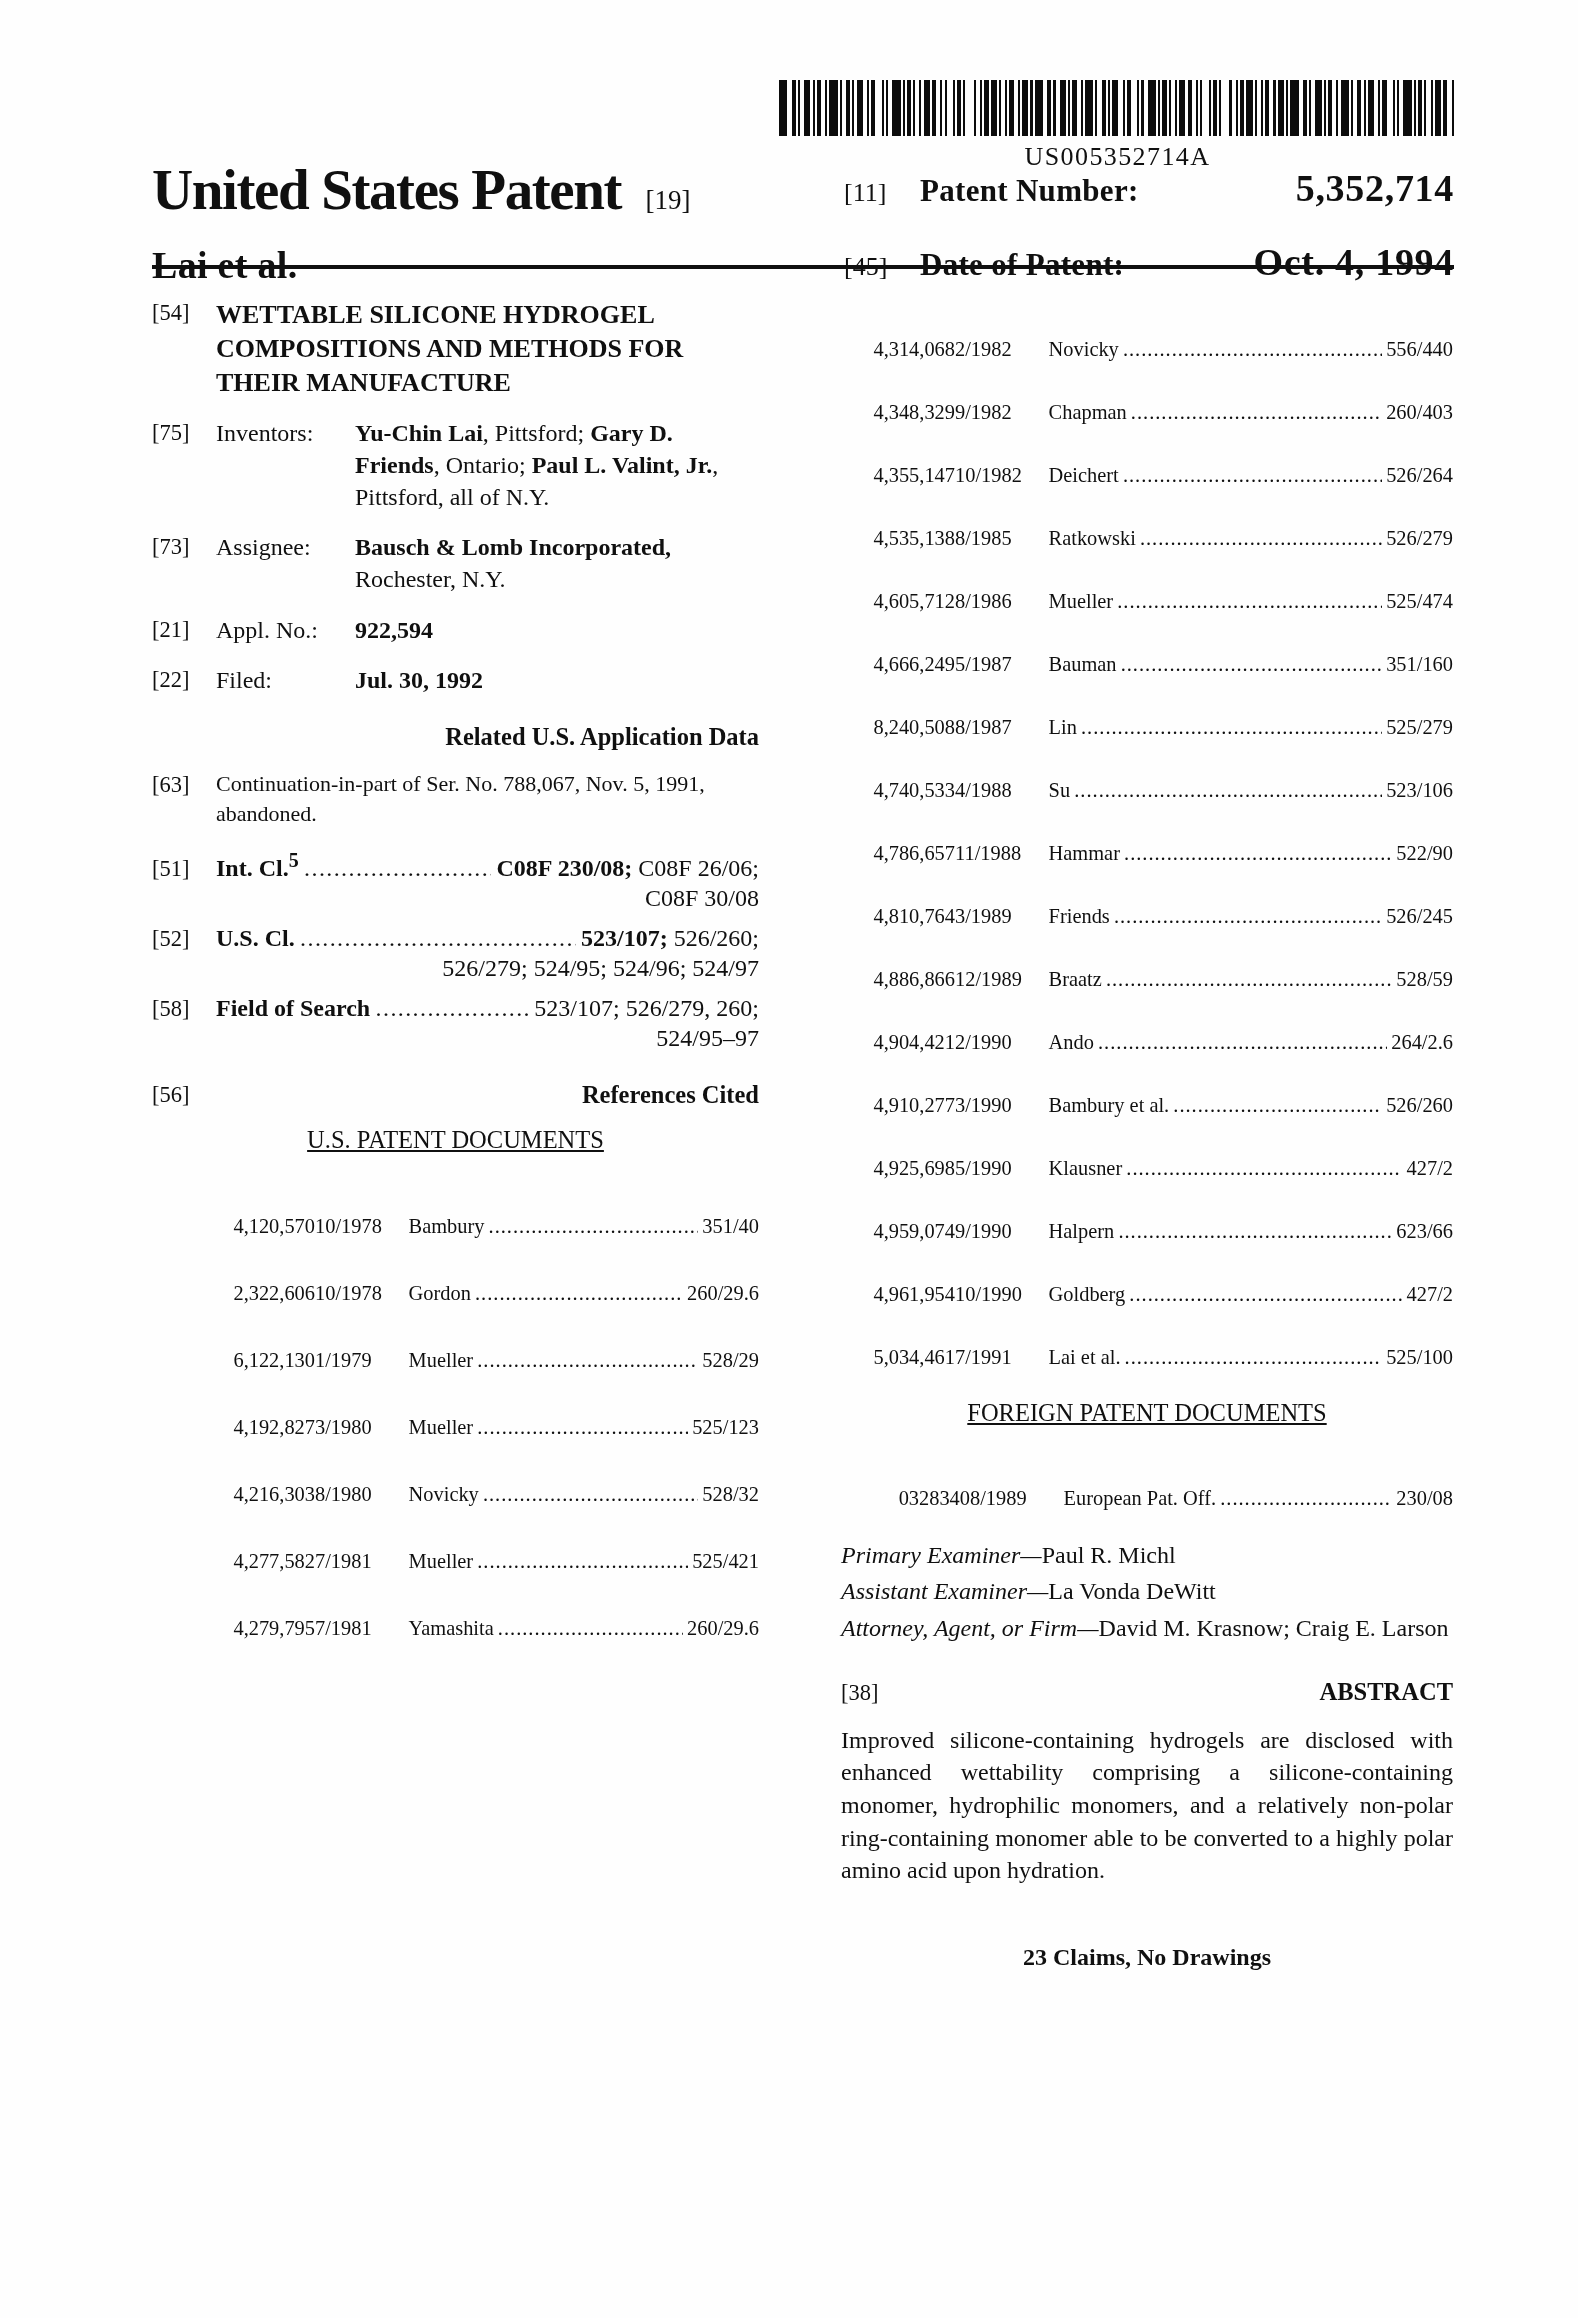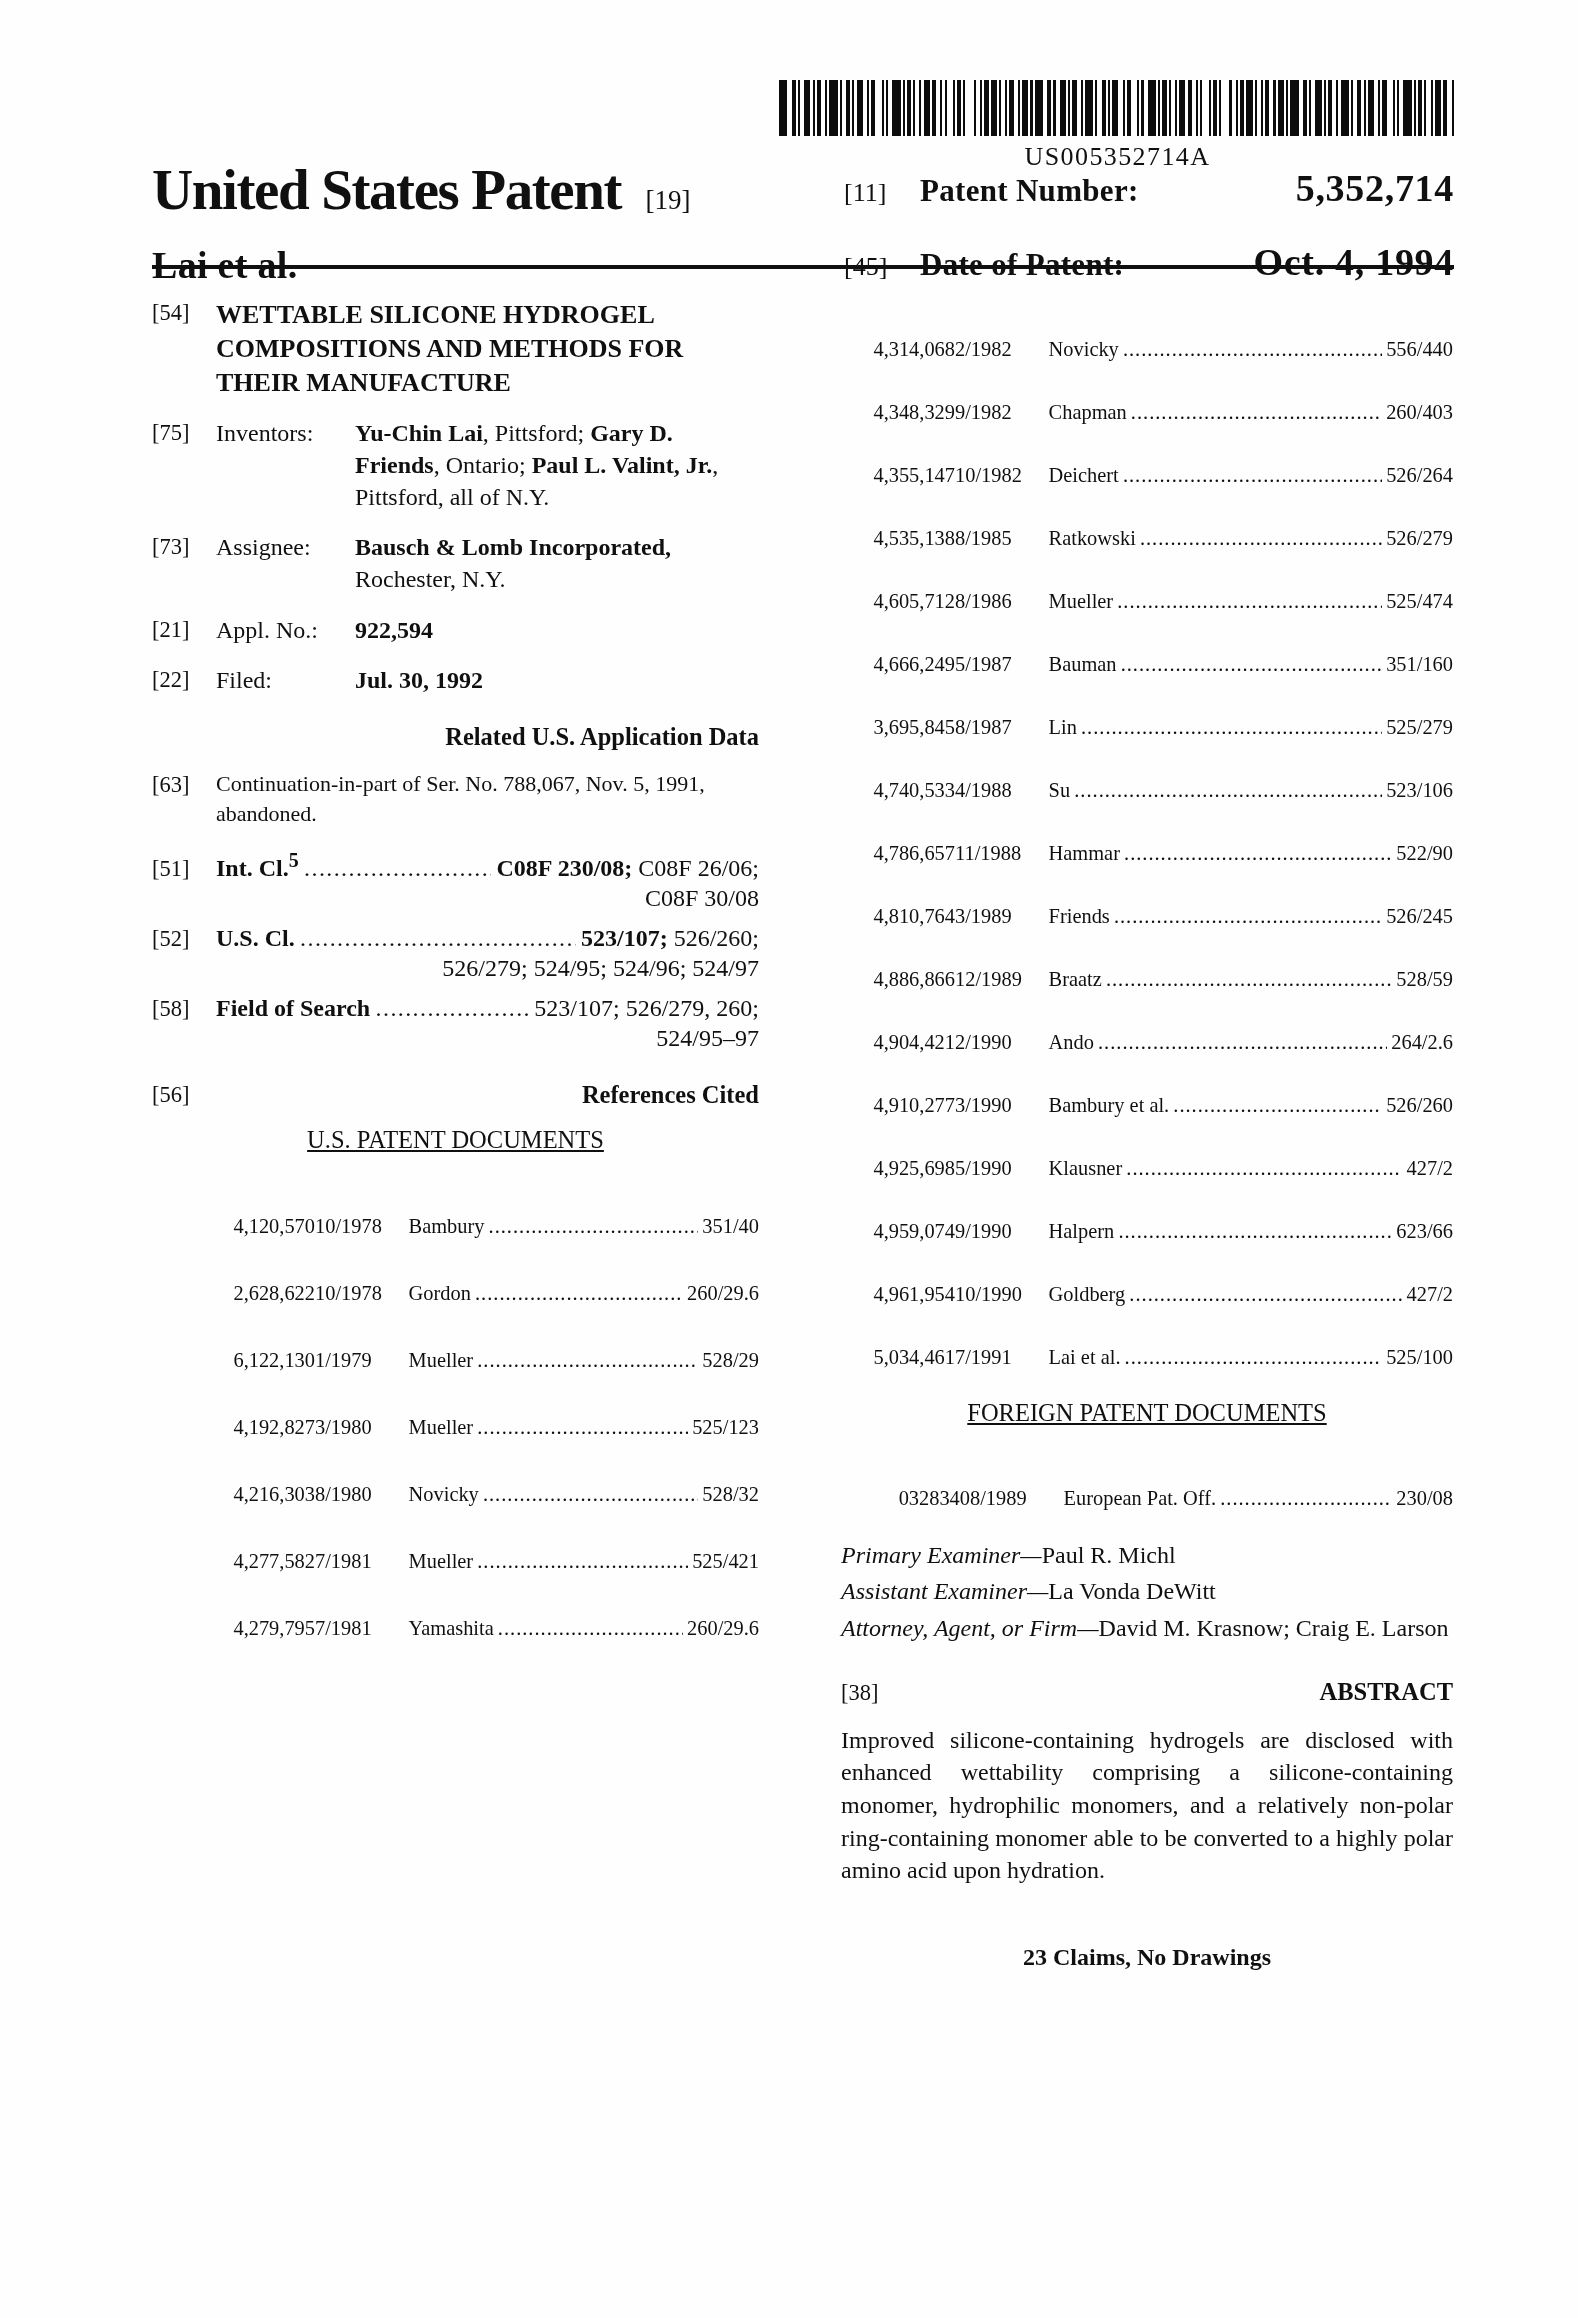--- a/index.html
+++ b/index.html
@@ -401,21 +401,21 @@
 
           <div class="pat-row">
             <span class="pat-num">4,120,570</span>
             <span class="pat-date">10/1978</span>
             <span class="pat-name">Bambury</span>
             <span class="pat-dots"></span>
             <span class="pat-cls">351/40</span>
           </div>
 
           <div class="pat-row">
-            <span class="pat-num">2,628,622</span>
+            <span class="pat-num">2,322,606</span>
             <span class="pat-date">10/1978</span>
             <span class="pat-name">Gordon</span>
             <span class="pat-dots"></span>
             <span class="pat-cls">260/29.6</span>
           </div>
 
           <div class="pat-row">
             <span class="pat-num">6,122,130</span>
             <span class="pat-date">1/1979</span>
             <span class="pat-name">Mueller</span>
@@ -506,21 +506,21 @@
 
           <div class="pat-row">
             <span class="pat-num">4,666,249</span>
             <span class="pat-date">5/1987</span>
             <span class="pat-name">Bauman</span>
             <span class="pat-dots"></span>
             <span class="pat-cls">351/160</span>
           </div>
 
           <div class="pat-row">
-            <span class="pat-num">3,695,845</span>
+            <span class="pat-num">8,240,508</span>
             <span class="pat-date">8/1987</span>
             <span class="pat-name">Lin</span>
             <span class="pat-dots"></span>
             <span class="pat-cls">525/279</span>
           </div>
 
           <div class="pat-row">
             <span class="pat-num">4,740,533</span>
             <span class="pat-date">4/1988</span>
             <span class="pat-name">Su</span>

